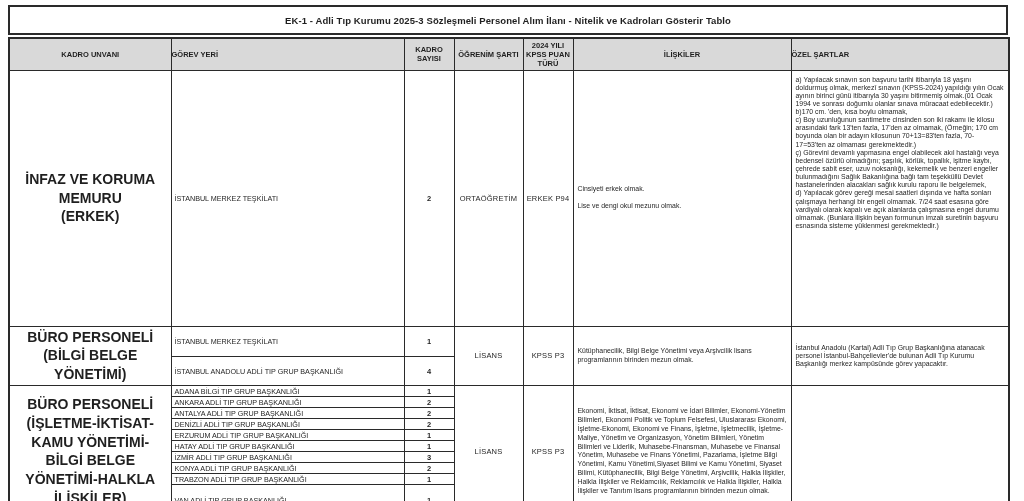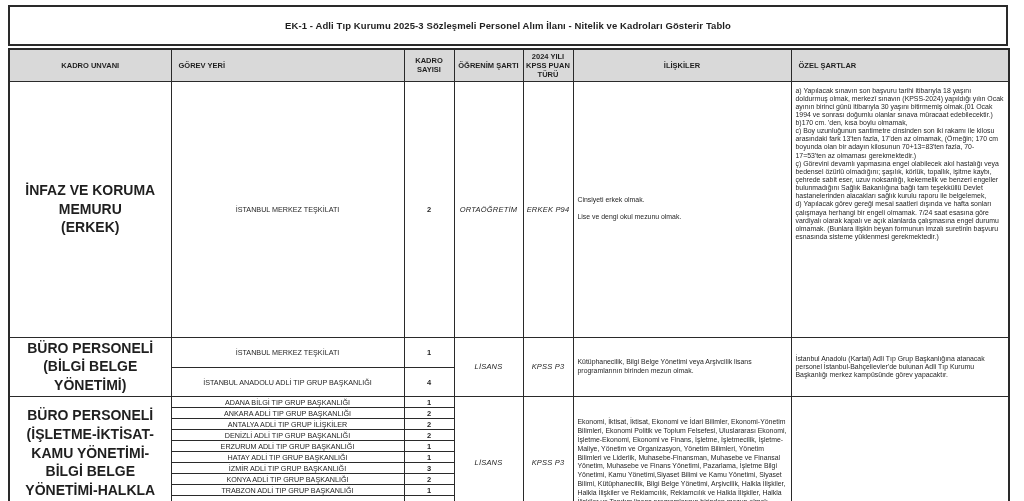--- a/index.html
+++ b/index.html
@@ -6,21 +6,21 @@
   html, body { background: #ffffff; }
   body {
     width: 1024px; height: 501px;
     font-family: "Liberation Sans", sans-serif;
     color: #1f1f1f;
     overflow: hidden;
   }
   .page { padding: 5px 8px; }
 
   .title-box {
-    width: 1000px; height: 41px;
+    width: 1000px; height: 30px;
     border: 2px solid #2a2a2a;
     display: flex; align-items: center; justify-content: center;
     font-size: 9.5px; font-weight: bold;
     letter-spacing: 0.1px;
     margin-bottom: 2px;
     background: #ffffff;
   }
 
   table.main {
     width: 1000px;
@@ -43,50 +43,49 @@
   }
 
   thead tr { height: 32px; background: #d9d9d9; }
   th {
     font-size: 7.5px; font-weight: bold;
     text-align: center;
     white-space: pre-line;
     line-height: 1.2;
     padding: 1px 2px;
   }
-  th.left { text-align: left; padding-left: 7px; }
+  th.left { text-align: left; padding-left: 0; }
 
   tr.row1  { height: 256px; }
   tr.row2a { height: 18px; }
   tr.row2b { height: 17px; }
   tr.sub   { height: 11px; }
   tr.sub-last { height: 33px; }
 
   td.unvan {
     font-size: 14px; font-weight: bold;
     text-align: center;
     white-space: pre-line;
     line-height: 1.35;
     padding: 1px 2px;
   }
   td.yer {
     font-size: 7.2px;
-    text-align: center;
+    text-align: left;
     padding: 0 3px;
     white-space: nowrap;
   }
   td.sayi {
     font-size: 7.5px; font-weight: bold;
     text-align: center;
   }
   td.ogrenim, td.kpss {
     font-size: 7.5px;
     text-align: center;
     letter-spacing: 0.2px;
-    font-style: italic;
   }
   td.nitelik {
     font-size: 6.9px;
     text-align: left;
     white-space: pre-line;
     line-height: 1.28;
     padding: 2px 4px;
   }
   td.ozel {
     font-size: 6.9px;
@@ -172,21 +171,21 @@
         <td class="ogrenim" rowspan="10">LİSANS</td>
         <td class="kpss" rowspan="10">KPSS P3</td>
         <td class="nitelik" rowspan="10">Ekonomi, İktisat, İktisat, Ekonomi ve İdari Bilimler, Ekonomi-Yönetim Bilimleri, Ekonomi Politik ve Toplum Felsefesi, Uluslararası Ekonomi, İşletme-Ekonomi, Ekonomi ve Finans, İşletme, İşletmecilik, İşletme-Maliye, Yönetim ve Organizasyon, Yönetim Bilimleri, Yönetim Bilimleri ve Liderlik, Muhasebe-Finansman, Muhasebe ve Finansal Yönetim, Muhasebe ve Finans Yönetimi, Pazarlama, İşletme Bilgi Yönetimi, Kamu Yönetimi,Siyaset Bilimi ve Kamu Yönetimi, Siyaset Bilimi, Kütüphanecilik, Bilgi Belge Yönetimi, Arşivcilik, Halkla İlişkiler, Halkla İlişkiler ve Reklamcılık, Reklamcılık ve Halkla İlişkiler, Halkla İlişkiler ve Tanıtım lisans programlarının birinden mezun olmak.</td>
         <td class="ozel" rowspan="10"></td>
       </tr>
       <tr class="sub">
         <td class="yer">ANKARA ADLİ TIP GRUP BAŞKANLIĞI</td>
         <td class="sayi">2</td>
       </tr>
       <tr class="sub">
-        <td class="yer">ANTALYA ADLİ TIP GRUP İLİŞKİLER</td>
+        <td class="yer">ANTALYA ADLİ TIP GRUP BAŞKANLIĞI</td>
         <td class="sayi">2</td>
       </tr>
       <tr class="sub">
         <td class="yer">DENİZLİ ADLİ TIP GRUP BAŞKANLIĞI</td>
         <td class="sayi">2</td>
       </tr>
       <tr class="sub">
         <td class="yer">ERZURUM ADLİ TIP GRUP BAŞKANLIĞI</td>
         <td class="sayi">1</td>
       </tr>

